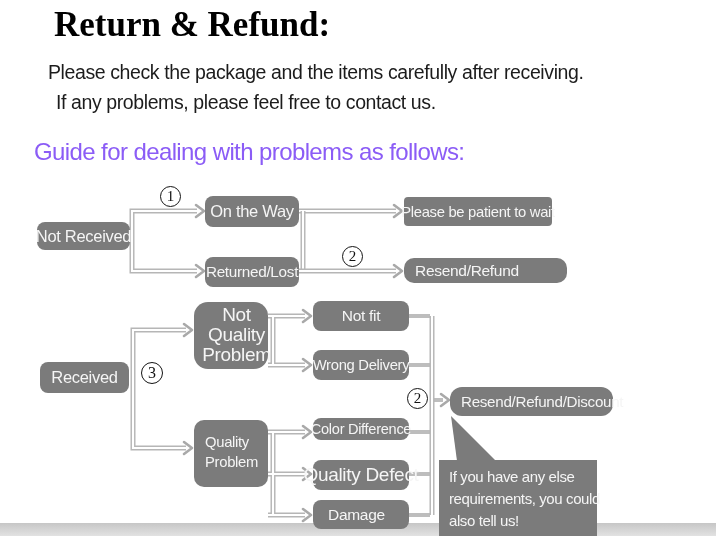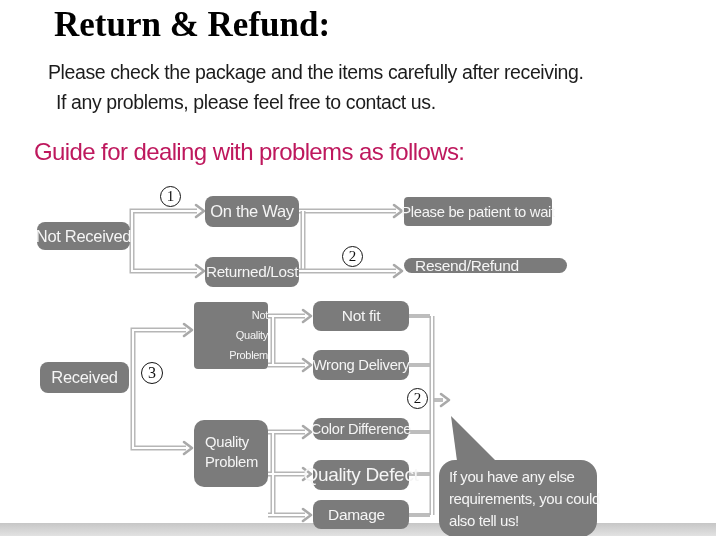--- a/index.html
+++ b/index.html
@@ -12,50 +12,50 @@
     position:absolute; left:54px; top:5px;
     font-family:"Liberation Serif", serif; font-weight:bold;
     font-size:35px; color:#000000; letter-spacing:0px; white-space:nowrap;
   }
   .subtitle{
     position:absolute; color:#1c1c1c; font-size:19.5px; letter-spacing:-0.4px; white-space:nowrap;
   }
   .subtitle.l1{ left:48px; top:61px; }
   .subtitle.l2{ left:56px; top:91px; }
   .section-heading{
-    position:absolute; left:34px; top:138px; color:#be185d;
+    position:absolute; left:34px; top:138px; color:#8b5cf6;
     font-size:24px; letter-spacing:-0.6px; white-space:nowrap;
   }
   
   .node{
     position:absolute; background:#7b7b7b; color:#f5f5f5;
     display:flex; align-items:center; justify-content:center;
     font-size:16px; letter-spacing:-0.3px; white-space:nowrap;
     box-sizing:border-box; border-radius:8px;
   }
   .node.left{ justify-content:flex-start; }
   .n-not-received { left:37px;  top:222px; width:93px;  height:28px; font-size:16.5px;}
   .n-on-the-way   { left:205px; top:196px; width:94px;  height:31px; border-radius:8px; font-size:16.5px;}
   .n-returned-lost{ left:205px; top:257px; width:94px;  height:30px; font-size:15.3px;}
   .n-be-patient   { left:404px; top:197px; width:148px; height:29px; border-radius:4px; font-size:14.8px;}
-  .n-resend-refund{ left:404px; top:258px; width:163px; height:15px; border-radius:10px; font-size:15.5px; padding-left:11px;}
+  .n-resend-refund{ left:404px; top:258px; width:163px; height:25px; border-radius:10px; font-size:15.5px; padding-left:11px;}
   .n-received     { left:40px;  top:362px; width:89px;  height:31px; font-size:16.5px;}
-  .n-nqp          { left:194px; top:302px; width:74px;  height:67px; border-radius:4px;
-                    font-size:11px; padding:3px 0 0 11px; line-height:20px;
-                    flex-direction:column; align-items:flex-end; justify-content:flex-start;}
+  .n-nqp          { left:194px; top:302px; width:74px;  height:67px; border-radius:14px;
+                    font-size:19px; padding:3px 0 0 11px; line-height:20px;
+                    flex-direction:column; align-items:center; justify-content:flex-start;}
   .n-not-fit      { left:313px; top:301px; width:96px;  height:30px; font-size:15.5px;}
   .n-wrong-deliv  { left:313px; top:350px; width:96px;  height:30px; font-size:14.8px;}
   .n-qp           { left:194px; top:420px; width:74px;  height:67px; border-radius:10px;
                     font-size:14.8px; padding:12px 0 0 11px; line-height:20px;
                     flex-direction:column; align-items:flex-start; justify-content:flex-start;}
   .n-color-diff   { left:313px; top:418px; width:96px;  height:22px; font-size:14.6px;}
   .n-qual-defect  { left:313px; top:460px; width:96px;  height:30px; font-size:19px;}
   .n-damage       { left:313px; top:500px; width:96px;  height:29px; font-size:15.5px; padding-left:15px;}
   .n-rrd          { left:450px; top:387px; width:163px; height:29px; border-radius:12px; font-size:15.2px; padding-left:11px;}
-  .n-bubble       { left:439px; top:460px; width:158px; min-height:70px; border-radius:16px;
+  .n-bubble       { left:439px; top:460px; width:158px; min-height:70px; border-radius:0;
                     font-size:15px; letter-spacing:-0.4px; line-height:22px;
                     padding:6px 4px 5px 10px; white-space:nowrap;
                     flex-direction:column; align-items:flex-start; justify-content:flex-start;}
   .node span{ display:block; }
   
   .marker{
     position:absolute; width:21px; height:21px; border:1.6px solid #141414;
     border-radius:50%; box-sizing:border-box; background:transparent;
     display:flex; align-items:center; justify-content:center;
     font-family:"Liberation Serif", serif; font-size:15px; color:#111;
@@ -148,20 +148,21 @@
   <div class="node n-wrong-deliv">Wrong Delivery</div>
 
   <div class="node n-qp">
     <span>Quality</span>
     <span>Problem</span>
   </div>
 
   <div class="node n-color-diff">Color Difference</div>
   <div class="node n-qual-defect">Quality Defect</div>
   <div class="node n-damage left">Damage</div>
+  <div class="node n-rrd left">Resend/Refund/Discount</div>
 
   <div class="node n-bubble">
     <span>If you have any else</span>
     <span>requirements, you could</span>
     <span>also tell us!</span>
   </div>
 
   <div class="marker m1">1</div>
   <div class="marker m2a">2</div>
   <div class="marker m3">3</div>

